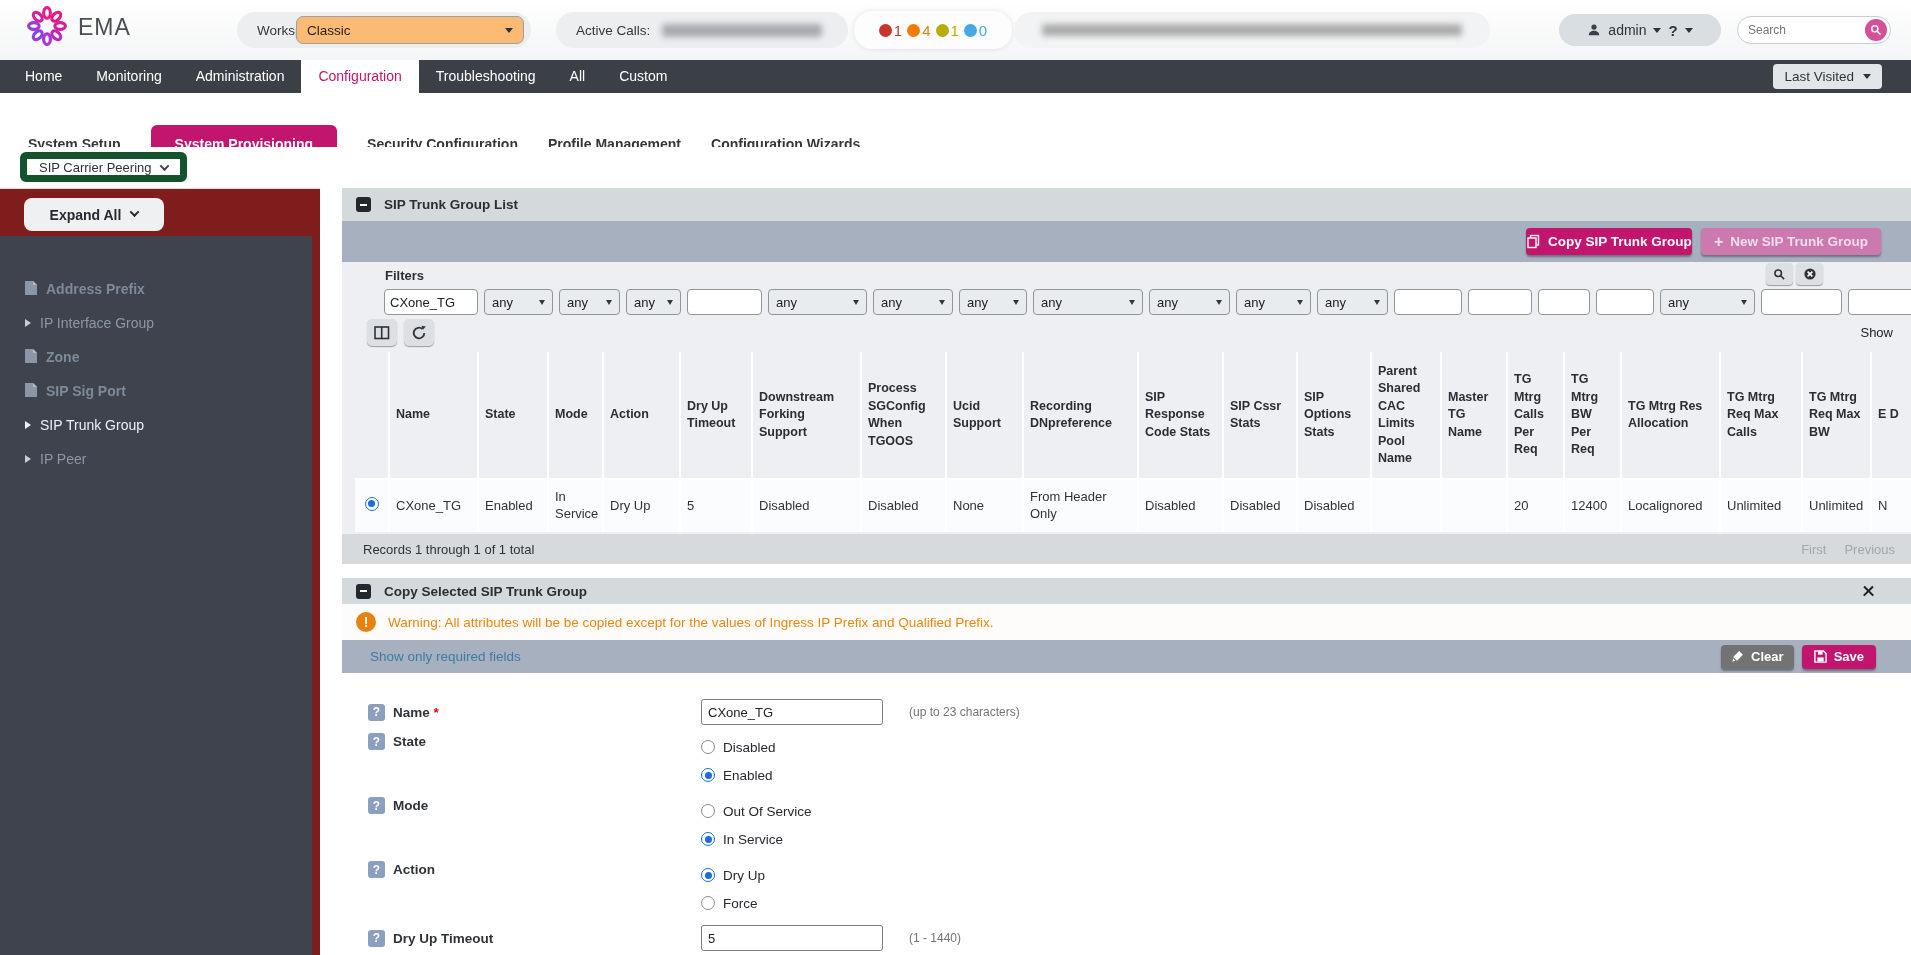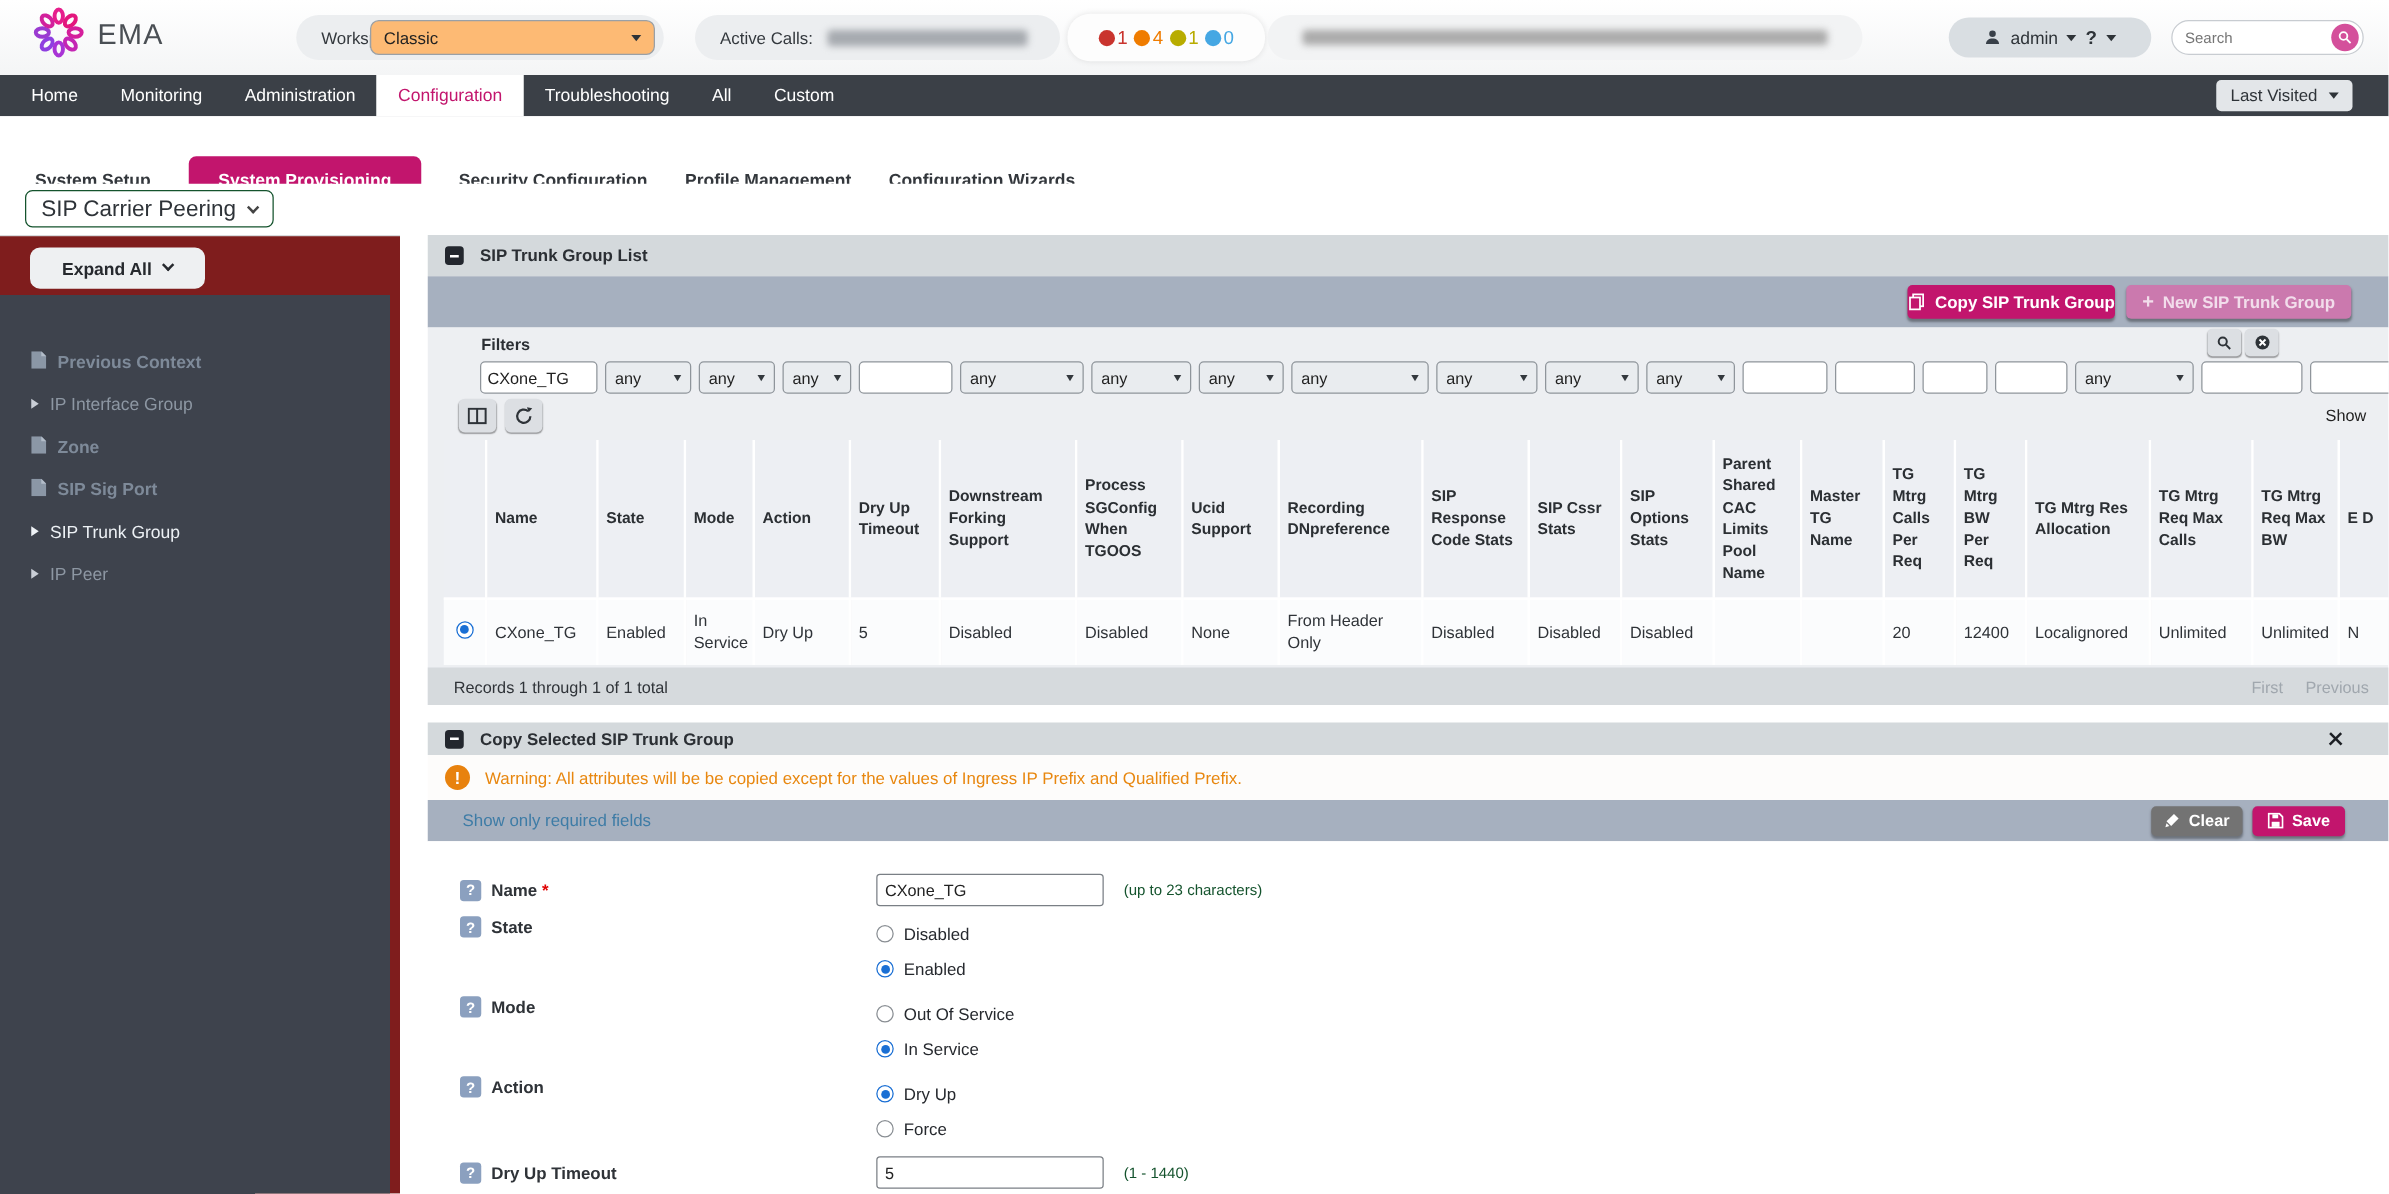--- a/index.html
+++ b/index.html
@@ -39,21 +39,21 @@
   .last-visited { position:absolute; right:29px; top:4px; height:25px; background:#e3e6e9; border-radius:4px; display:flex; align-items:center; gap:9px; padding:0 11px; font-size:13.5px; color:#2e3338; }
 
   
   .subnav { position:absolute; left:0; top:93px; width:1911px; height:54px; background:#fff; }
   .subnav ul { list-style:none; display:flex; align-items:center; height:54px; padding-left:28px; gap:30px; }
   .subnav li { font-size:14px; font-weight:bold; color:#33373c;margin-top:48px; }
   .subnav li.active { background:#c2156d; color:#fff; border-radius:6px; line-height:38px; padding:0 24px; }
 
   
   .ctxrow { position:absolute; left:0; top:147px; width:1911px; height:41px; background:#fff; }
-  .ctx-btn { position:absolute; left:20px; top:5px; height:30px; border:1px solid #14532d; border-radius:6px; background:#fff; display:flex; align-items:center; gap:10px; padding:0 12px; font-size:18px; color:#2e3338; }
+  .ctx-btn { position:absolute; left:20px; top:5px; height:30px; border:7px solid #14532d; border-radius:6px; background:#fff; display:flex; align-items:center; gap:10px; padding:0 12px; font-size:13px; color:#2e3338; }
   .chev { width:7px; height:7px; border-right:2px solid #444; border-bottom:2px solid #444; transform:rotate(45deg) translate(-1px,-1px); display:inline-block; }
 
   
   .leftcol { position:absolute; left:0; top:188px; width:320px; height:767px; background:#7f1d1d; border-top:1px solid #d8dadc; }
   .expand-btn { margin:9px 0 0 24px; width:140px; height:33px; background:#eef0f2; border-radius:8px; display:flex; align-items:center; justify-content:center; gap:10px; font-size:14px; font-weight:bold; color:#26292e; }
   .expand-btn .chev { border-color:#26292e; border-width:2.5px; margin-top:-3px; }
   .side-dark { position:absolute; left:0; top:47px; width:312px; bottom:0; background:#3e434d; }
   .side-dark ul { list-style:none; padding-top:36px; }
   .side-dark li { height:34px; display:flex; align-items:center; gap:9px; padding-left:25px; font-size:14px; }
   .side-dark li .lbl-doc { color:#7e8a99; font-weight:bold; }
@@ -114,21 +114,21 @@
   .f-row { display:flex; margin-bottom:8px; }
   .f-label-col { width:333px; display:flex; gap:8px; align-items:flex-start; }
   .row-text .f-label-col { align-items:center; }
   .row-text { align-items:center; }
   .help-ico { width:17px; height:17px; background:#8ba0bf; border-radius:3px; color:#fff; font-weight:bold; font-size:12px; display:flex; align-items:center; justify-content:center; flex:0 0 auto; }
   .help-ico::after { content:"?"; }
   .f-label { font-size:13.5px; font-weight:bold; color:#2f3338; line-height:17px; }
   .row-radio .f-label { line-height:28px; margin-top:-5px; }
   .req-star::after { content:" *"; color:#e00000; font-weight:bold; }
   .f-input { width:182px; height:26px; border:1px solid #7a7f85; border-radius:3px; font-size:13px; padding:0 6px; font-family:"Liberation Sans", sans-serif; color:#222; outline:none; }
-  .f-note { color:#14532d; font-size:12px; margin-left:16px; align-self:center; }
+  .f-note { color:#737373; font-size:12px; margin-left:26px; align-self:center; }
   .f-opt { height:28px; display:flex; align-items:center; gap:8px; font-size:13.5px; color:#26292e; }
   .radio { width:14px; height:14px; border:1px solid #8a8f94; border-radius:50%; background:#fff; flex:0 0 auto; position:relative; display:inline-block; }
   .radio.checked { border-color:#1a6fd4; }
   .radio.checked::after { content:""; position:absolute; left:2.5px; top:2.5px; width:7px; height:7px; border-radius:50%; background:#1a6fd4; }
 </style>
 </head>
 <body>
 
 <div id="app">
 
@@ -243,21 +243,21 @@
       <span>Expand All</span>
       <span class="chev"></span>
     </div>
     <div class="side-dark">
       <ul id="sidebar-items">
           <li>
             <span><svg width="12" height="14" viewBox="0 0 12 14">
                 <path d="M0 0h8l4 4v10H0z" fill="#8b97a6"></path>
                 <path d="M8 0l4 4H8z" fill="#b3bdc9"></path>
               </svg></span>
-            <span class="lbl-doc">Previous Context</span>
+            <span class="lbl-doc">Address Prefix</span>
           </li>
           <li>
             <span class="tri-right"></span>
             <span class="lbl-arrow">IP Interface Group</span>
           </li>
           <li>
             <span><svg width="12" height="14" viewBox="0 0 12 14">
                 <path d="M0 0h8l4 4v10H0z" fill="#8b97a6"></path>
                 <path d="M8 0l4 4H8z" fill="#b3bdc9"></path>
               </svg></span>

